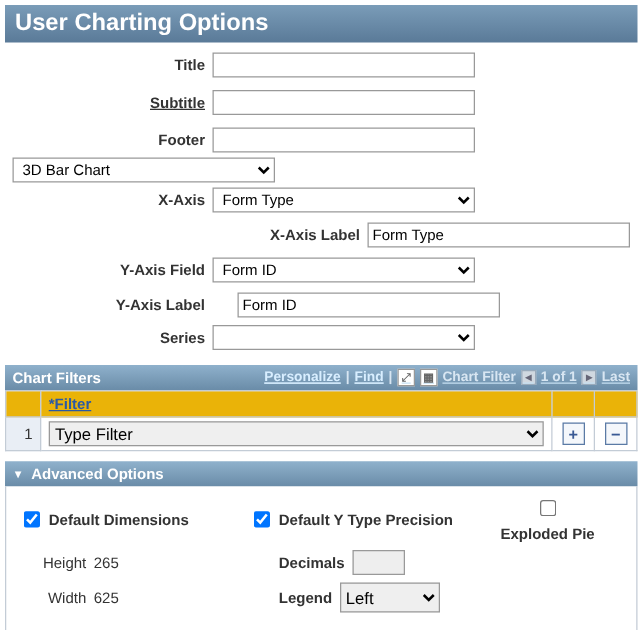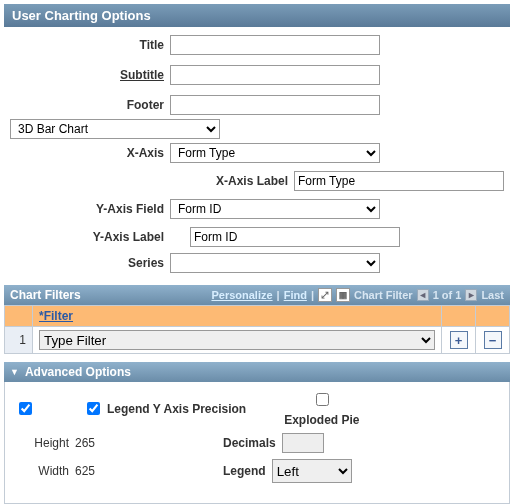--- a/index.html
+++ b/index.html
@@ -10,44 +10,44 @@
     font-size: 12px;
     color: #333;
     background: #fff;
     width: 514px;
   }
   .header-bar {
     background: linear-gradient(#7a9cb8, #5a7a98);
     color: #fff;
     font-weight: bold;
     padding: 4px 8px;
-    font-size: 13px;
+    font-size: 19px;
   }
   .form-area { padding: 8px 6px; }
   .row { display: flex; align-items: center; margin-bottom: 4px; }
   .lbl { width: 160px; text-align: right; padding-right: 6px; font-weight: bold; }
   .val input[type="text"], .val select {
     border: 1px solid #999; height: 20px; padding: 1px 3px;
     font-family: inherit; font-size: 12px; background: #fff;
   }
   .w210 { width: 210px; }
   .section-bar {
     background: linear-gradient(#8fb1cc, #6a8ca8);
     color: #fff; font-weight: bold; font-size: 12px;
     padding: 3px 6px; display: flex; align-items: flex-start;
     justify-content: space-between;
   }
-  .section-links { display: flex; align-items: center; gap: 4px; color: #c5dff2; font-size: 11px; }
+  .section-links { display: flex; align-items: center; gap: 4px; color: #c5dff2; font-size: 11px; text-decoration: underline; }
   .section-links a { color: #d8eeff; text-decoration: underline; cursor: pointer; }
   .section-links .pale { color: #d8e6f2; }
   .mini-icon { width: 14px; height: 14px; display:inline-block; background:#fff; border:1px solid #999; font-size:9px; line-height:12px; text-align:center; color:#666; }
   .pager-arrow { width:12px; height:12px; display:inline-block; background:#d0d8e0; border:1px solid #9ab; color:#667; font-size:9px; line-height:10px; text-align:center; }
   table.filters { width: 100%; border-collapse: collapse; }
   table.filters th, table.filters td { border: 1px solid #c3ccd6; padding: 3px 6px; font-size: 12px; }
-  table.filters th { background: #fdba74; text-align: left; }
+  table.filters th { background: #eab308; text-align: left; }
   table.filters th a { color: #2a59a5; text-decoration: underline; }
   .rownum { background:#e9eef5; width:28px; text-align:right; border:1px solid #c3ccd6; }
   .sq-btn {
     width: 18px; height: 18px; border: 1px solid #5a7aa5;
     display: inline-flex; align-items: center; justify-content: center;
     color: #3a5a95; font-weight: bold; background: #f4f7fb; cursor: pointer;
     font-size: 13px; line-height: 1;
   }
   .adv-header {
     background: linear-gradient(#8fb1cc, #6a8ca8);
@@ -154,24 +154,25 @@
 <div style="height:8px;"></div>
 
 <div class="adv-header">
   <span class="tri">▼</span>
   <span>Advanced Options</span>
 </div>
 <div class="adv-body">
   <div class="adv-row">
     <label class="check-lbl">
       <input type="checkbox" checked="" style="">
+      <span>Default Dimensions</span>
     </label>
     <label class="check-lbl" style="margin-left:30px;">
       <input type="checkbox" checked="" style="">
-      <span>Legend Y Axis Precision</span>
+      <span>Default Y Type Precision</span>
     </label>
     <label class="check-lbl" style="margin-left:20px;flex-direction:column;">
       <input type="checkbox" style="">
       <span>Exploded Pie</span>
     </label>
   </div>
   <div class="adv-row">
     <div style="display:flex;align-items:center;width:190px;">
       <div class="sub-lbl">Height</div>
       <span>265</span>

